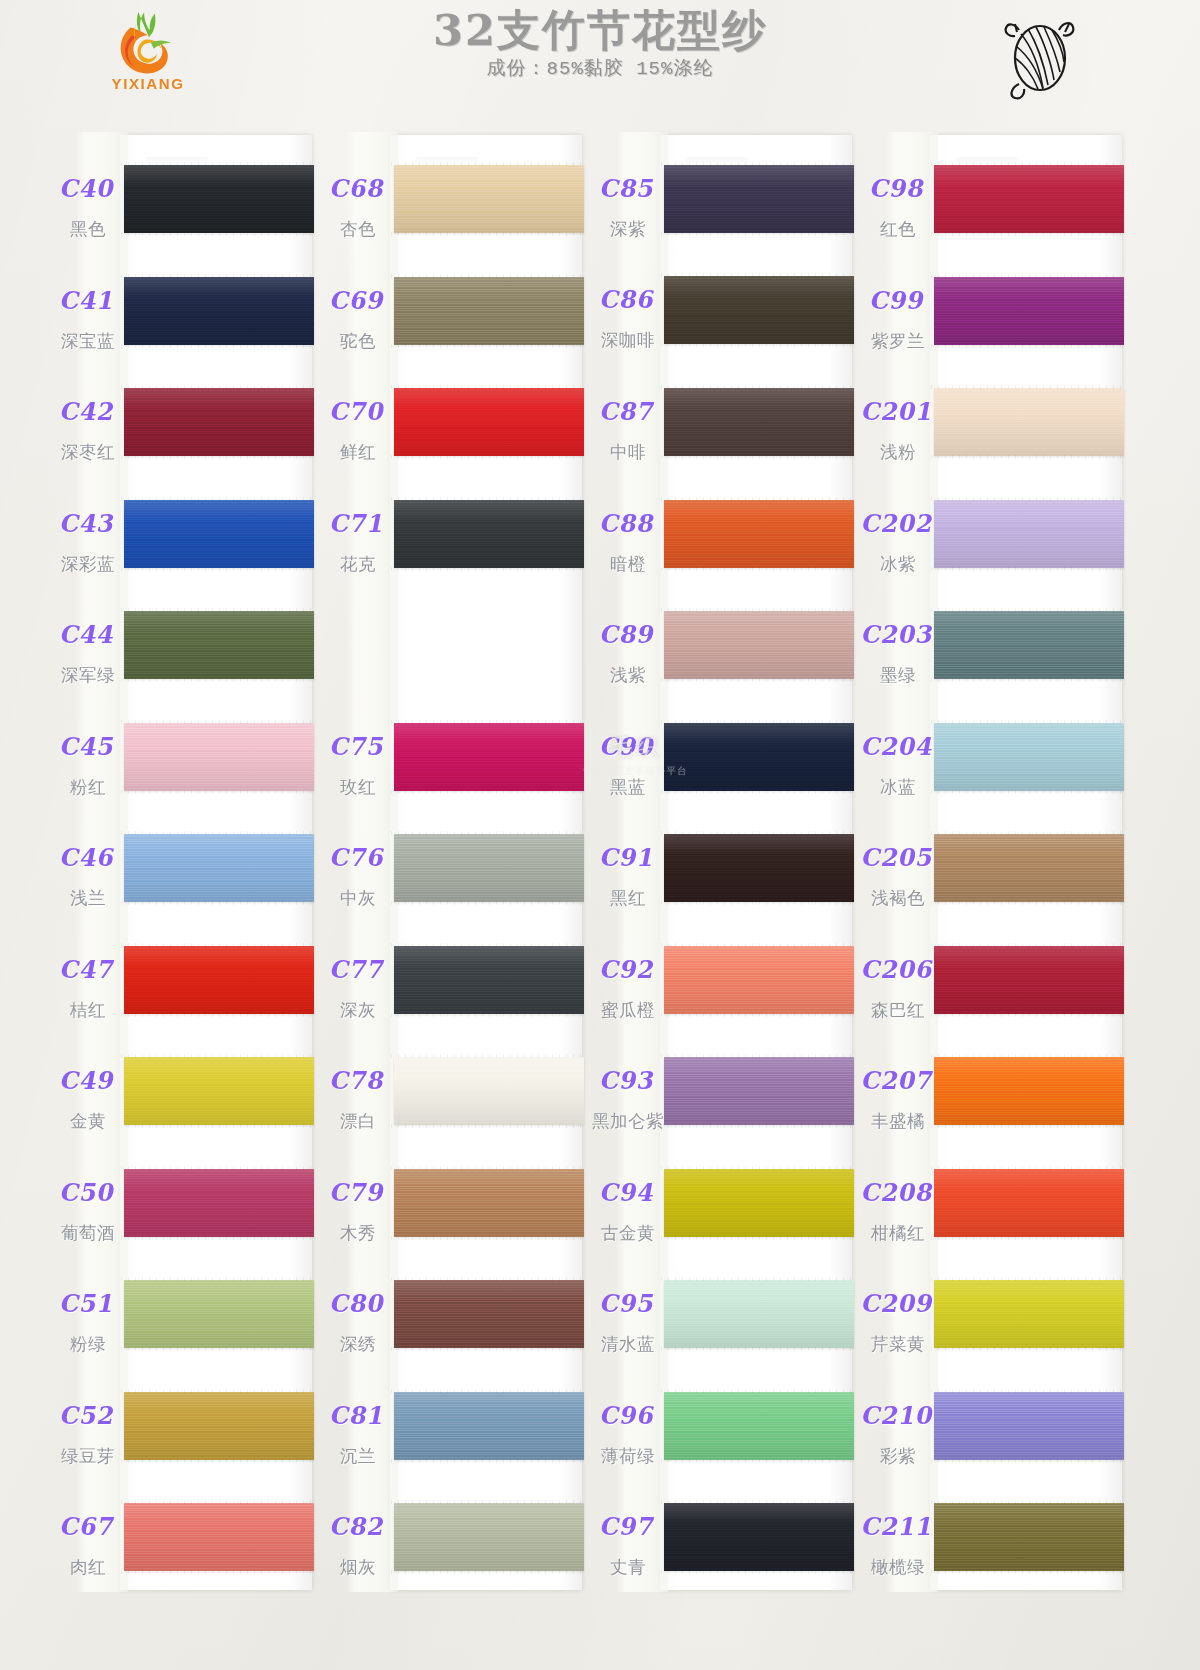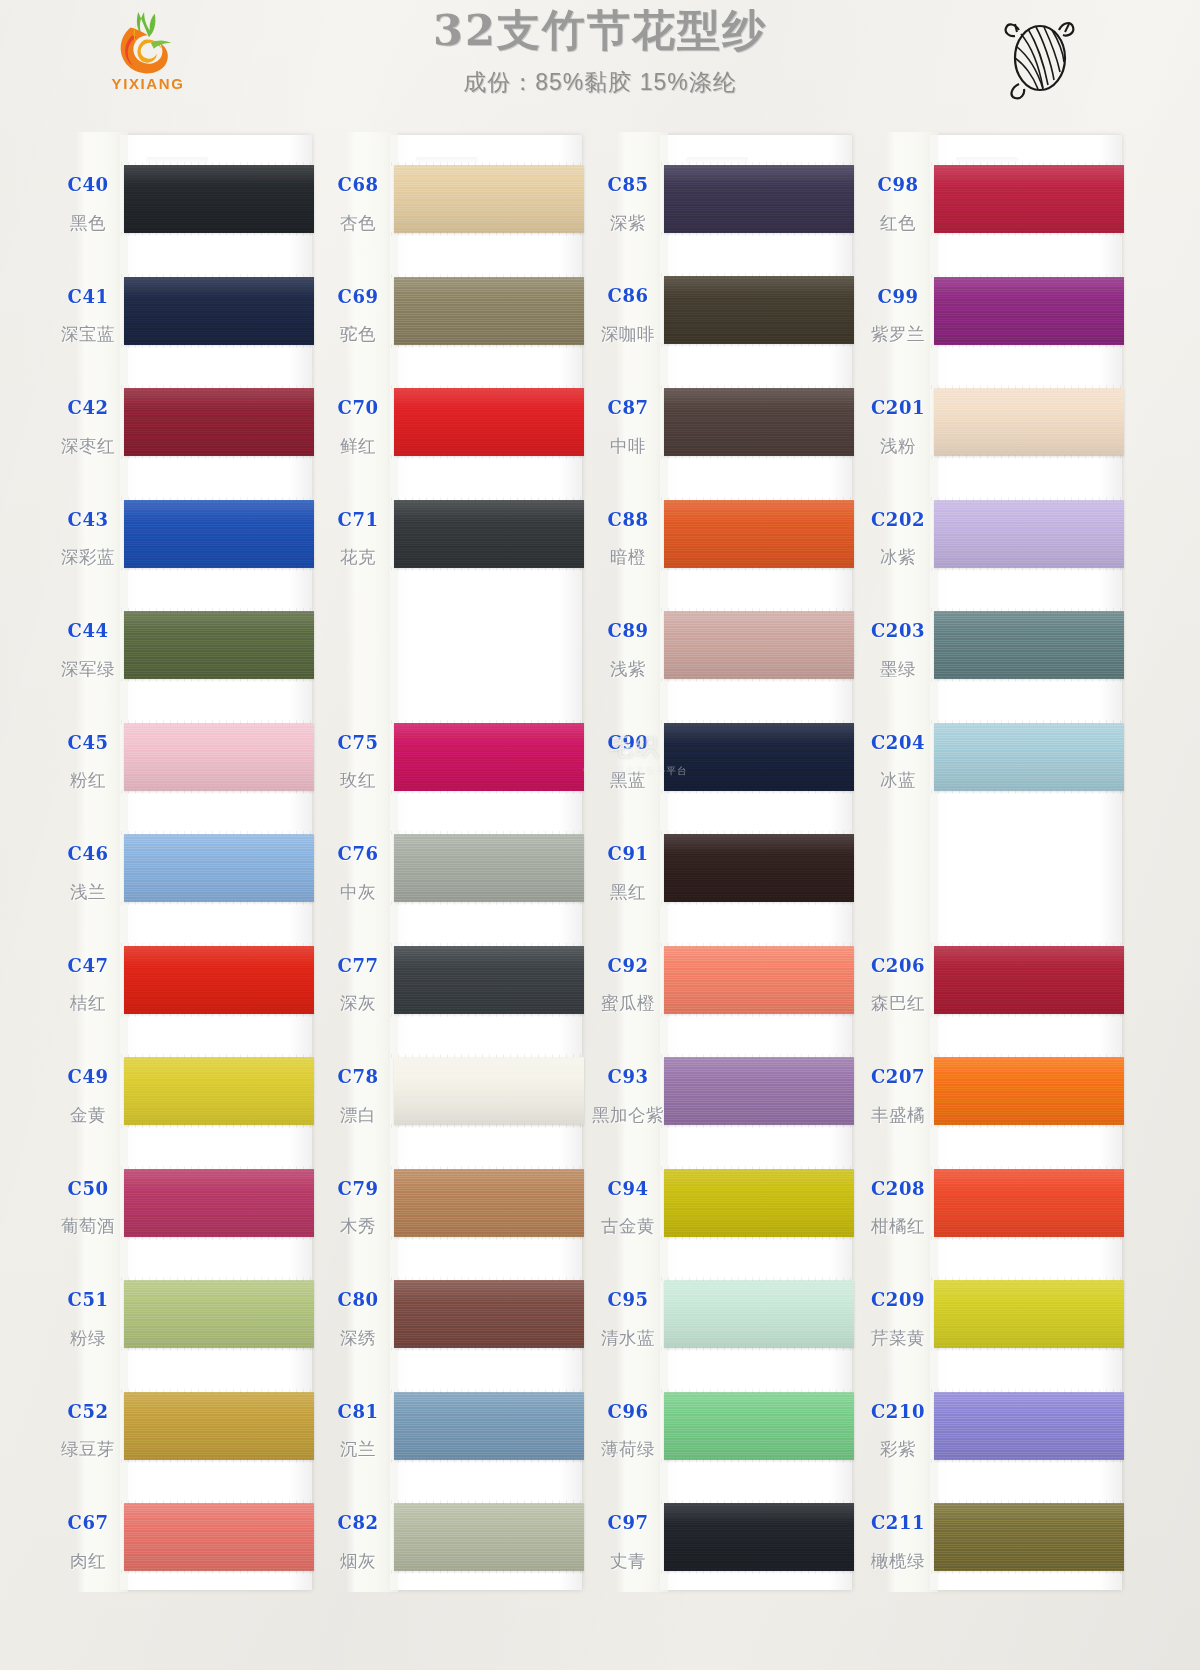--- a/index.html
+++ b/index.html
@@ -38,23 +38,22 @@
     position:absolute; left:300px; top:6px; width:600px; text-align:center;
   }
   #main-title{
     font-family:"DejaVu Serif", serif;
     font-size:43px; font-weight:bold; letter-spacing:2px;
     color:#9a9a9a;
     text-shadow:1px 1px 0 #c9c9c6, -1px -1px 0 #efefec;
     line-height:1.15;
   }
   #subtitle{
-    font-family:Liberation Sans, sans-serif;
-    font-size:23px; color:#8f8f8f; letter-spacing:1px;
-    margin-top:12px;
+    font-family:Liberation Mono, monospace;
+    font-size:19px; color:#8f8f8f; letter-spacing:1px;
     text-shadow:1px 1px 0 #cdcdc9;
   }
   #yarn-icon-block{
     position:absolute; right:115px; top:12px; width:90px; height:88px;
   }
 
   
   .column{
     position:absolute; top:118px; width:228px; height:1552px;
   }
@@ -89,22 +88,22 @@
 
   .row{
     position:absolute; left:0; width:228px; height:111.5px;
   }
   .row-label{
     position:absolute; left:-6px; top:16px; width:92px; text-align:center;
     z-index:3;
   }
   .code{
     font-family:"DejaVu Serif", serif;
-    font-size:18px; font-weight:bold;
-    color:#1d4ed8; letter-spacing:0.5px;
+    font-size:24px; font-style:italic; font-weight:bold;
+    color:#8b5cf6; letter-spacing:0.5px;
     text-shadow:1px 1px 0 rgba(255,255,255,0.85);
     line-height:1.05;
   }
   .cname{
     font-family:"DejaVu Sans", sans-serif;
     font-size:17.5px; color:#93969d; letter-spacing:0.5px;
     margin-top:19px; line-height:1.1;
     text-shadow:1px 1px 0 rgba(255,255,255,0.8);
     white-space:nowrap;
   }
@@ -732,20 +731,32 @@
         <div class="code">C204</div>
         <div class="cname">冰蓝</div>
       </div>
       <div class="swatch" style="background: rgb(168, 207, 218);">
         <div class="threads"></div>
         <div class="sheen"></div>
         <div class="fuzz-top"></div>
         <div class="fuzz-bot"></div>
       </div>
     </div>
+    <div class="row" style="top: 711px;">
+      <div class="row-label">
+        <div class="code">C205</div>
+        <div class="cname">浅褐色</div>
+      </div>
+      <div class="swatch" style="background: rgb(176, 137, 99);">
+        <div class="threads"></div>
+        <div class="sheen"></div>
+        <div class="fuzz-top"></div>
+        <div class="fuzz-bot"></div>
+      </div>
+    </div>
     <div class="row" style="top: 822.5px;">
       <div class="row-label">
         <div class="code">C206</div>
         <div class="cname">森巴红</div>
       </div>
       <div class="swatch" style="background: rgb(174, 31, 55);">
         <div class="threads"></div>
         <div class="sheen"></div>
         <div class="fuzz-top"></div>
         <div class="fuzz-bot"></div>

